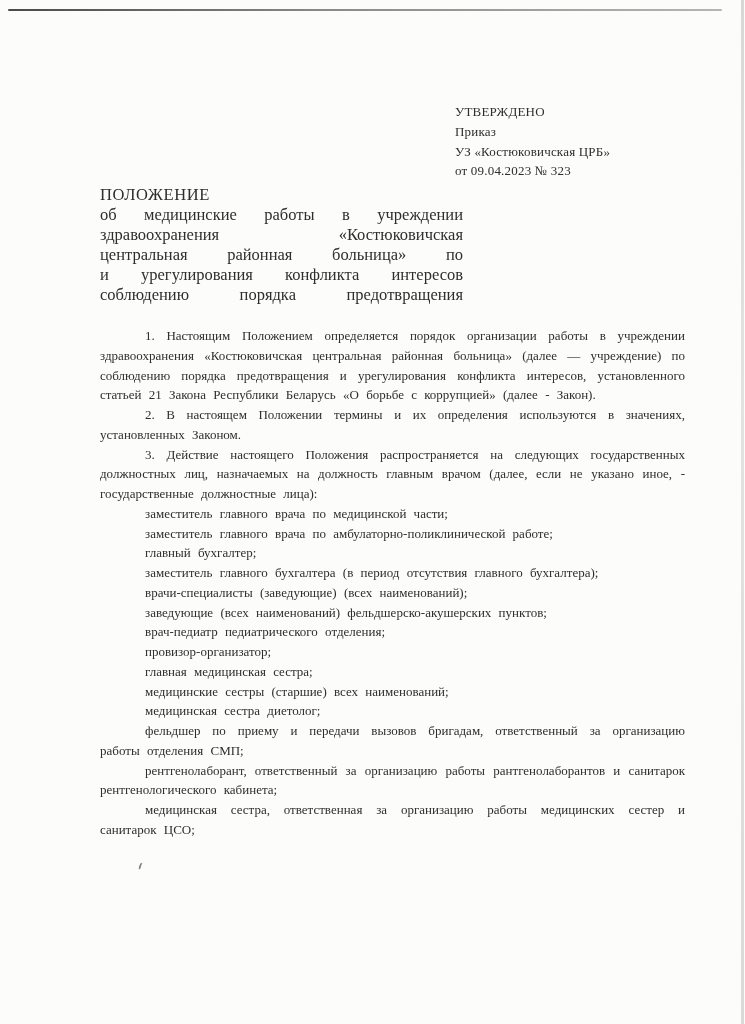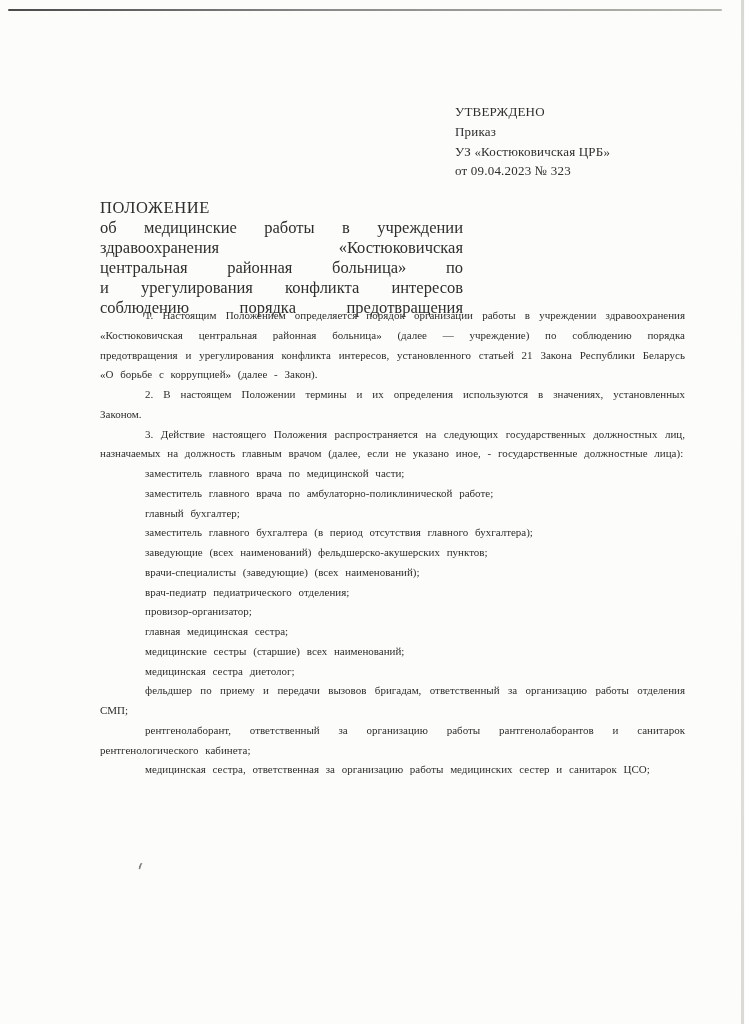--- a/index.html
+++ b/index.html
@@ -60,36 +60,35 @@
     margin-top: 48px;
   }
   
   .doc-title {
     position: absolute;
     left: 100px;
     top: 185px;
     width: 363px;
     font-size: 16.5px;
     line-height: 19.9px;
-    margin-top: 13px;
   }
   .title-heading {
     letter-spacing: 0.6px;
   }
   .jline {
     text-align: justify;
     text-align-last: justify;
   }
   
   .body-text {
     position: absolute;
     left: 100px;
-    top: 306px;
+    top: 326px;
     width: 585px;
-    font-size: 11px;
+    font-size: 13px;
     line-height: 19.75px;
     text-align: justify;
     word-spacing: 4px;
   }
   .body-text p {
     margin: 0;
     padding: 0;
     text-indent: 45px;
   }
 </style>
@@ -118,22 +117,22 @@
   </div>
 
   <div class="body-text">
     <p>1. Настоящим Положением определяется порядок организации работы в учреждении здравоохранения «Костюковичская центральная районная больница» (далее — учреждение) по соблюдению порядка предотвращения и урегулирования конфликта интересов, установленного статьей 21 Закона Республики Беларусь «О борьбе с коррупцией» (далее - Закон).</p>
     <p>2. В настоящем Положении термины и их определения используются в значениях, установленных Законом.</p>
     <p>3. Действие настоящего Положения распространяется на следующих государственных должностных лиц, назначаемых на должность главным врачом (далее, если не указано иное, - государственные должностные лица):</p>
     <p>заместитель главного врача по медицинской части;</p>
     <p>заместитель главного врача по амбулаторно-поликлинической работе;</p>
     <p>главный бухгалтер;</p>
     <p>заместитель главного бухгалтера (в период отсутствия главного бухгалтера);</p>
+    <p>врачи-специалисты (заведующие) (всех наименований);</p>
     <p>заведующие (всех наименований) фельдшерско-акушерских пунктов;</p>
-    <p>врачи-специалисты (заведующие) (всех наименований);</p>
     <p>врач-педиатр педиатрического отделения;</p>
     <p>провизор-организатор;</p>
     <p>главная медицинская сестра;</p>
     <p>медицинские сестры (старшие) всех наименований;</p>
     <p>медицинская сестра диетолог;</p>
     <p>фельдшер по приему и передачи вызовов бригадам, ответственный за организацию работы отделения СМП;</p>
     <p>рентгенолаборант, ответственный за организацию работы рантгенолаборантов и санитарок рентгенологического кабинета;</p>
     <p>медицинская сестра, ответственная за организацию работы медицинских сестер и санитарок ЦСО;</p>
   </div>
 

